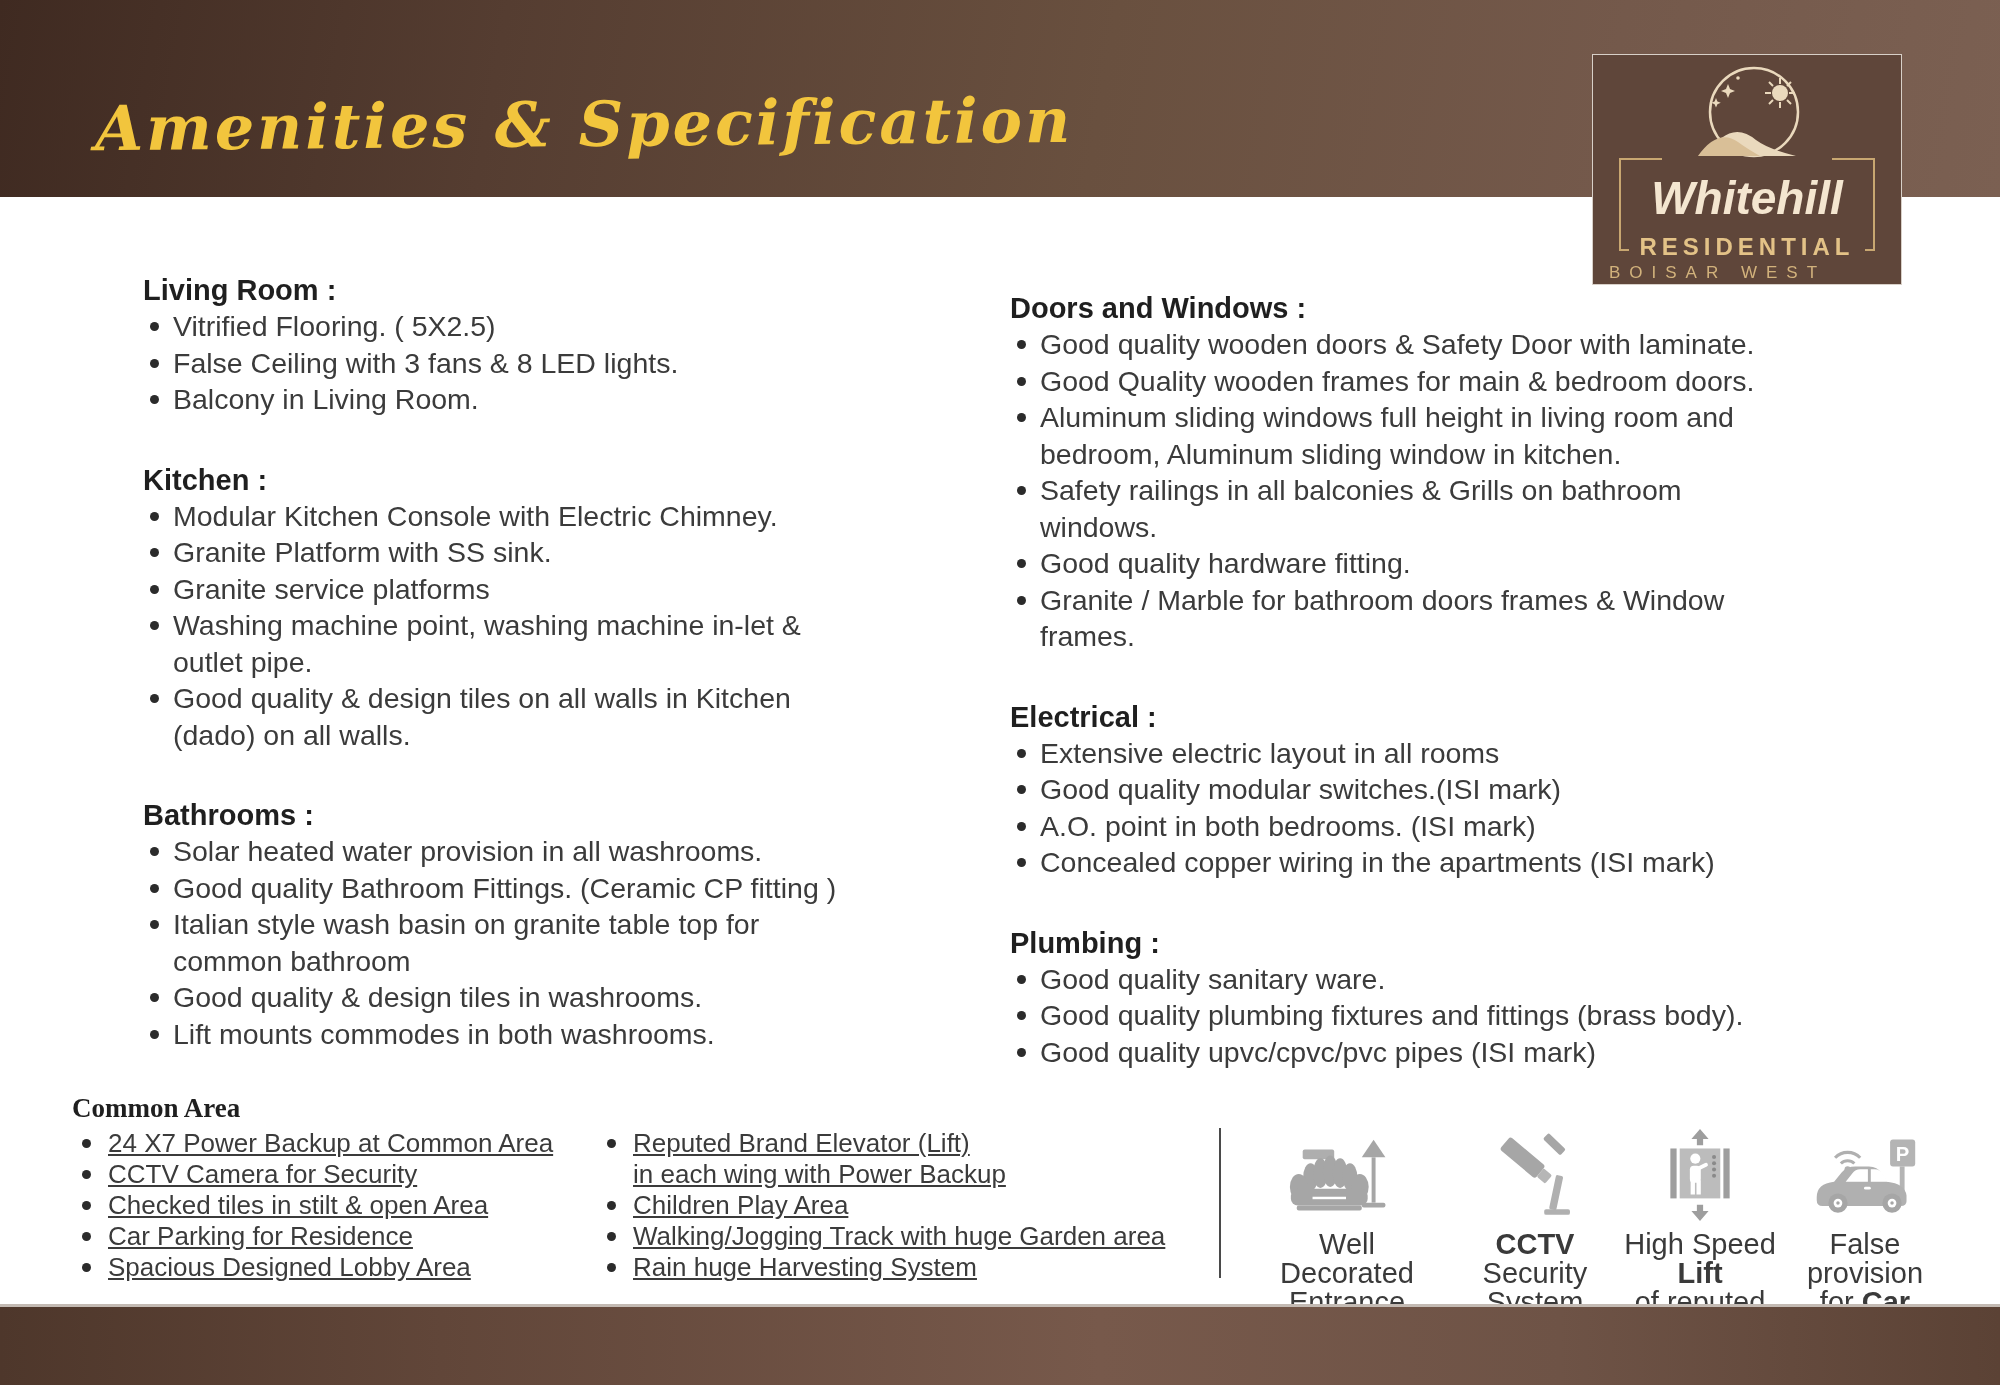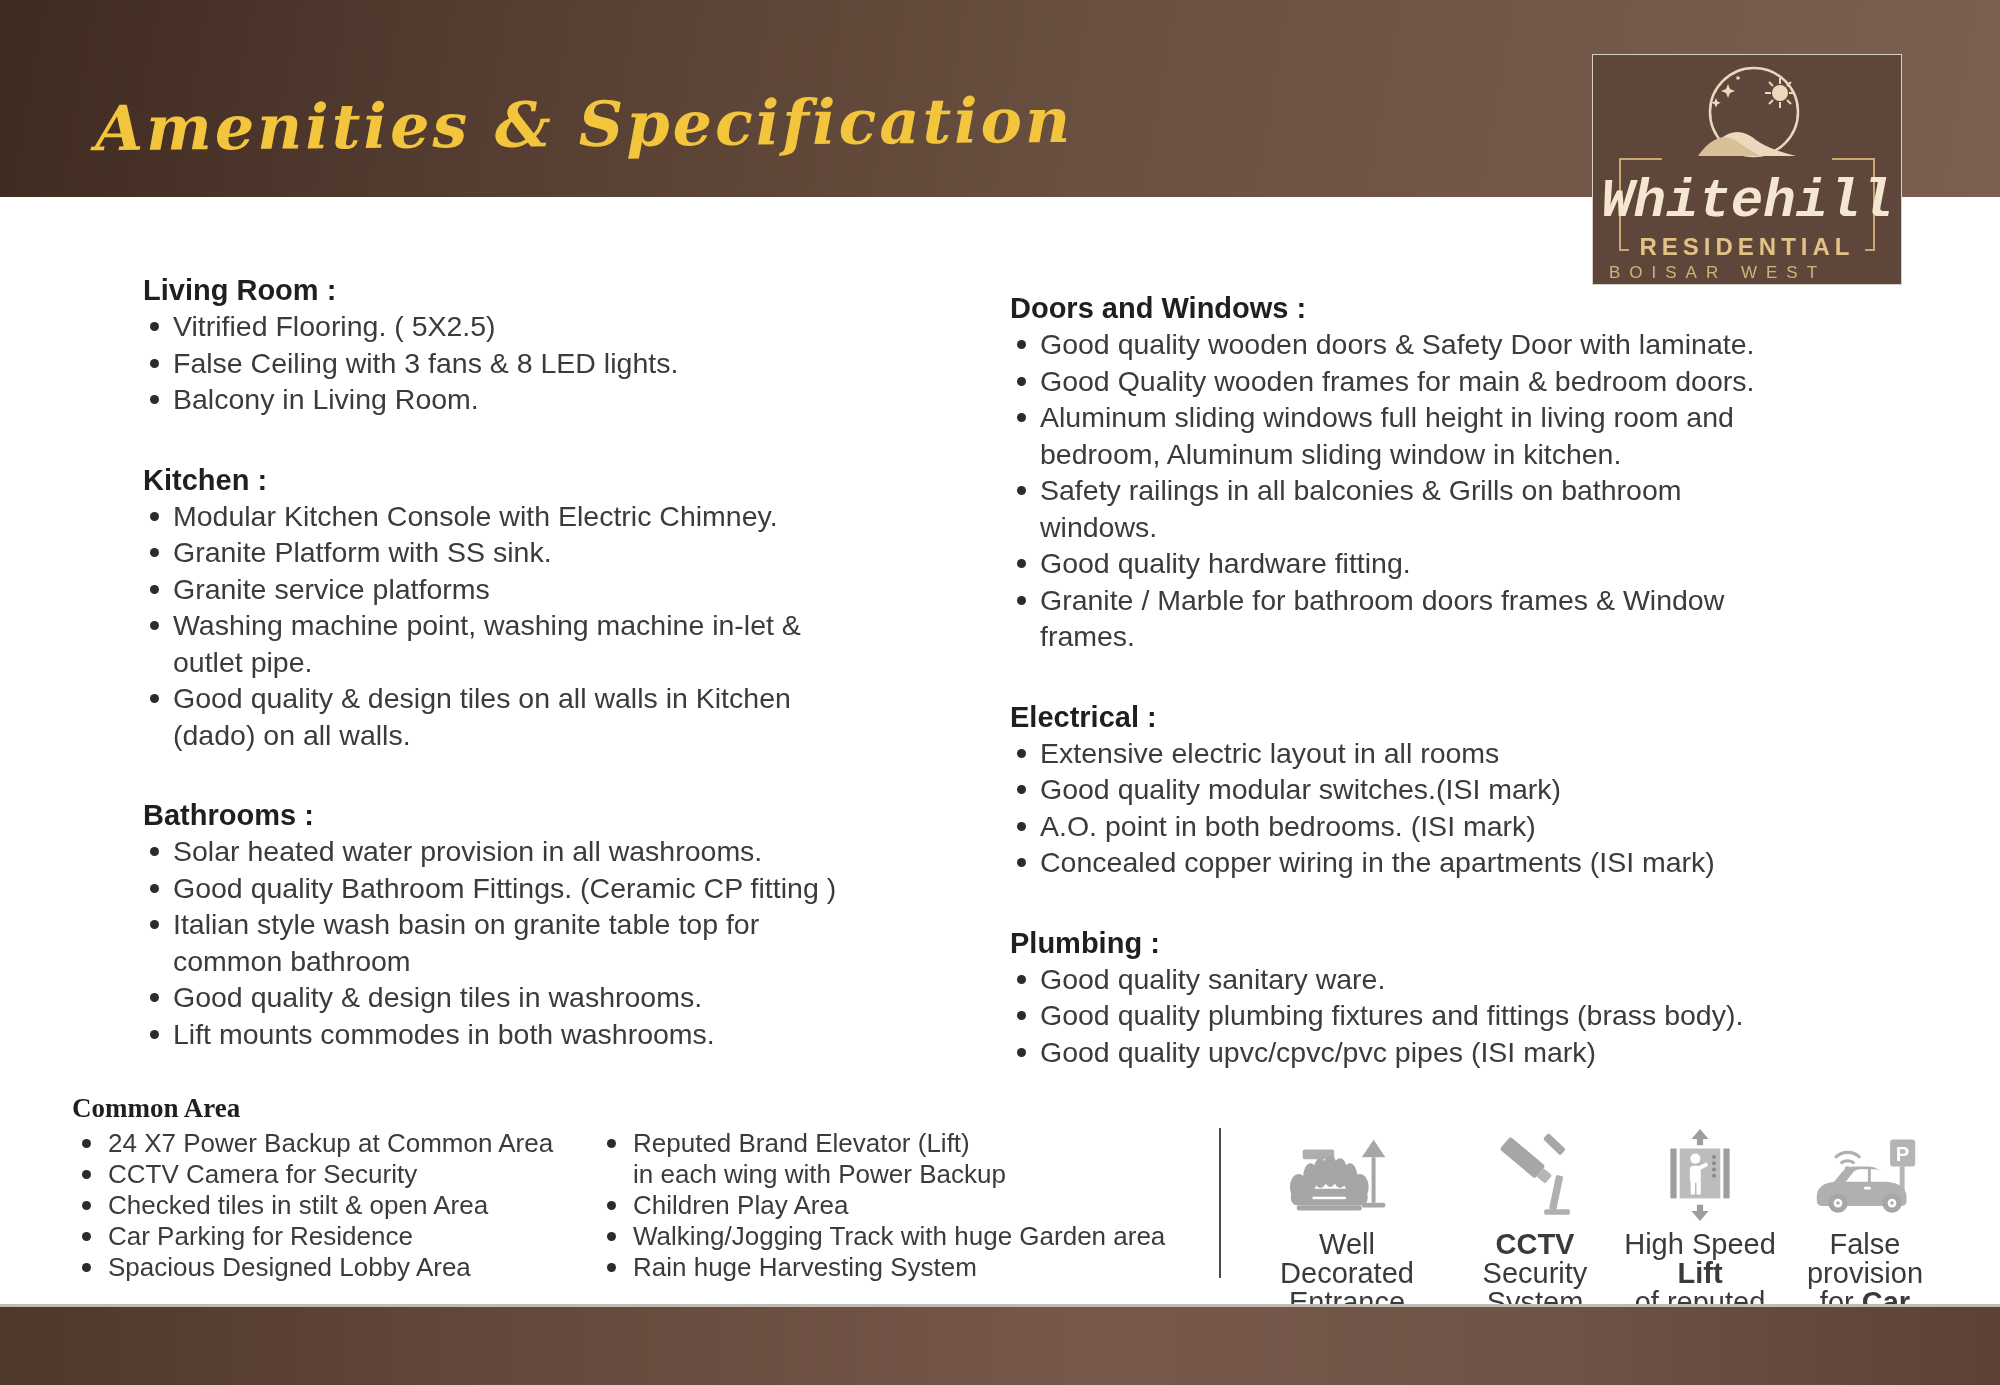--- a/index.html
+++ b/index.html
@@ -16,22 +16,22 @@
   .band-bottom{position:absolute;left:0;top:1307px;width:2000px;height:78px;
     background:linear-gradient(90deg,#4e372b 0%,#614639 22%,#77594b 55%,#6e5346 78%,#5b4235 100%);}
 
   
   .logo{position:absolute;left:1593px;top:55px;width:308px;height:229px;background:#5f463a;
         outline:1px solid #d8d0c8;}
   .logo-frame{position:absolute;left:26px;right:26px;top:103px;height:89px;
         border:2px solid #c8a771;z-index:1;}
   .logo-art{position:absolute;left:50%;top:5px;transform:translateX(-50%);z-index:2;}
   .logo-script{position:absolute;left:0;top:116px;width:100%;text-align:center;z-index:3;
-        font-family:Liberation Mono, monospace;font-style:italic;font-weight:bold;
-        font-size:54px;color:#f4e6d0;}
+        font-family:Liberation Sans, sans-serif;font-style:italic;font-weight:bold;
+        font-size:46px;color:#f4e6d0;}
   .logo-sub{position:absolute;left:0;top:178px;width:100%;text-align:center;z-index:3;}
   .logo-sub span{display:inline-block;background:#5f463a;padding:0 10px;
         font-size:24px;font-weight:bold;letter-spacing:5px;color:#e3c287;}
   .logo-loc{position:absolute;left:0;top:208px;width:100%;text-align:left;z-index:3;
         font-size:17px;letter-spacing:9px;color:#d2b27c;margin-left:16px;}
 
   
   .spec{position:absolute;font-size:28.5px;color:#3b3b3b;}
   .col-left{left:143px;top:272px;width:800px;}
   .col-right{left:1010px;top:290px;width:860px;}
@@ -39,21 +39,21 @@
   .spec-section h3{margin:0;font-size:29px;line-height:36px;font-weight:bold;color:#1f1f1f;}
   .spec-section ul{list-style:none;margin:0;padding:0;}
   .spec-section li{position:relative;padding-left:30px;line-height:36.5px;white-space:nowrap;}
   .spec-section li::before{content:"";position:absolute;left:7px;top:14px;width:9px;height:9px;
         border-radius:50%;background:#2b2b2b;}
   .spec-section li.cont::before{display:none;}
 
   
   .common{position:absolute;left:72px;top:1093px;font-size:26px;color:#3b3b3b;}
   .common h3{margin:0 0 4px 0;font-size:27px;font-weight:bold;color:#1f1f1f;font-family:Liberation Serif, serif;}
-  .common .cols{display:flex;}
+  .common .cols{display:flex;text-decoration:underline;}
   .common ul{list-style:none;margin:0;padding:0;}
   .common ul.c1{width:525px;}
   .common li{position:relative;padding-left:36px;line-height:31px;white-space:nowrap;}
   .common li::before{content:"";position:absolute;left:10px;top:11px;width:9px;height:9px;
         border-radius:50%;background:#2b2b2b;}
   .common li.cont::before{display:none;}
 
   
   .v-divider{position:absolute;left:1219px;top:1128px;width:2px;height:150px;background:#4a4a4a;}
   .amenity{position:absolute;top:1123px;width:176px;text-align:center;}

